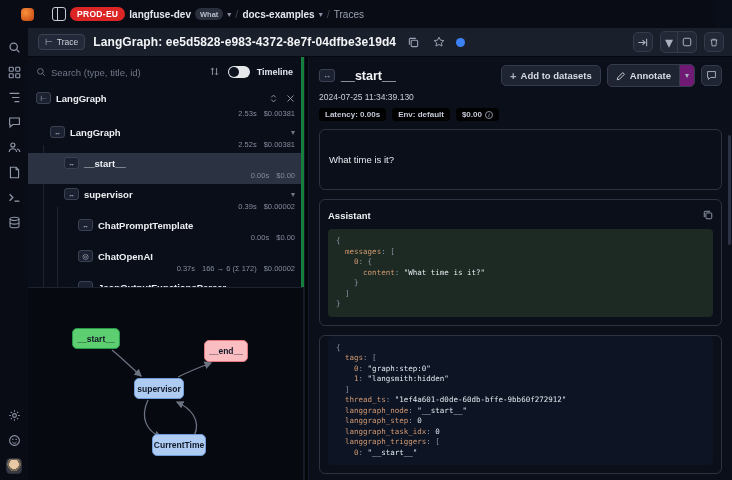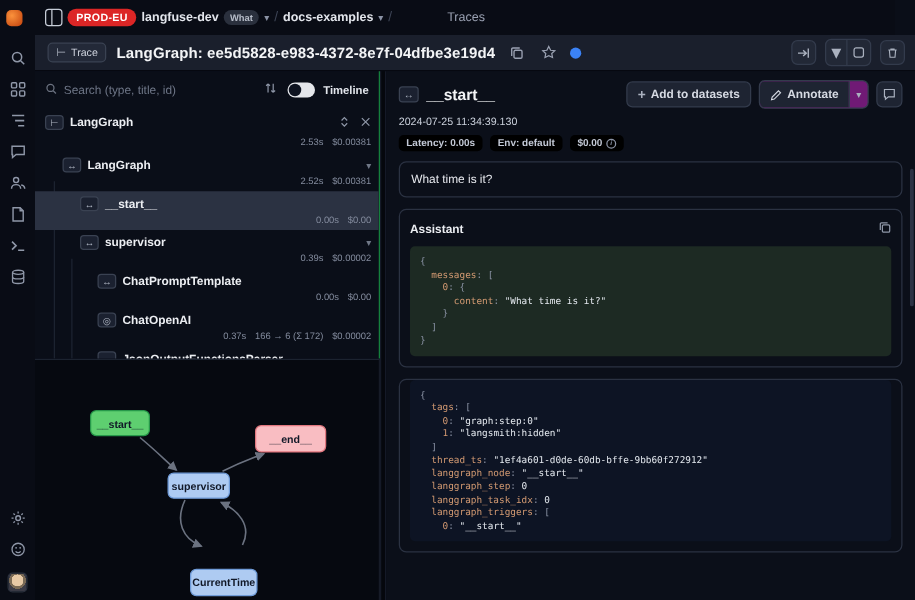--- a/index.html
+++ b/index.html
@@ -1,30 +1,30 @@
 <!DOCTYPE html>
 <html><head>
 <meta charset="utf-8">
 <style>
   * { margin:0; padding:0; box-sizing:border-box; }
   html,body { background:#000; }
   body { font-family:"Liberation Sans", sans-serif; }
   .app { position:relative; width:732px; height:480px; background:#0a0e18; overflow:hidden; color:#e5e7eb; }
 
   
-  .topnav { position:absolute; left:0; top:0; right:16px; height:28px; background:#090c15; display:flex; align-items:center; gap:4px; padding-left:5px; font-size:10px; }
+  .topnav { position:absolute; left:0; top:0; right:16px; height:28px; background:#090c15; display:flex; align-items:center; gap:4px; padding-left:21px; font-size:10px; }
   .logo { width:13px; height:13px; border-radius:4px; background:radial-gradient(circle at 35% 35%, #fb923c, #c2410c); margin-right:14px; }
   .panel-toggle { width:14px; height:14px; border:1.3px solid #c7cdd8; border-radius:3px; position:relative; }
   .panel-toggle::after { content:""; position:absolute; left:4px; top:0; bottom:0; width:1.3px; background:#c7cdd8; }
   .env-badge { background:#dc2626; color:#fff; font-weight:700; font-size:8.5px; padding:2px 7px; border-radius:7px; letter-spacing:.3px; }
   .crumb { color:#e3e6ec; font-weight:600; }
   .crumb-sep { color:#3d4455; font-size:11px; }
   .tag { background:#2a303d; color:#b7bdc9; font-size:7.5px; padding:1.5px 5px; border-radius:6px; font-weight:600; }
   .chev { color:#8b93a5; font-size:8px; }
-  .crumb-muted { color:#9aa1b2;margin-left:40px; }
+  .crumb-muted { color:#9aa1b2; }
 
   
   .tracebar { position:absolute; left:28px; top:28px; right:0; height:29px; background:#1a1f2c; border-bottom:1px solid #060810; display:flex; align-items:center; gap:8px; padding:0 8px 0 10px; }
   .trace-type { display:flex; align-items:center; gap:4px; border:1px solid #3a4252; border-radius:4px; padding:2px 6px; font-size:8.5px; color:#cdd2dc; background:#232938; }
   .trace-type .glyph { font-size:9px; color:#aeb5c2; }
   .trace-title { font-size:12px; font-weight:700; color:#f3f4f6; letter-spacing:.1px; }
   .ibtn { display:flex; align-items:center; justify-content:center; width:18px; height:18px; border-radius:4px; color:#9aa1b2; background:transparent; }
   .ibtn svg { display:block; }
   .pub-dot { width:9px; height:9px; border-radius:50%; background:#3b82f6; }
   .tracebar-right { margin-left:auto; display:flex; align-items:center; gap:7px; }
@@ -33,21 +33,21 @@
   .btn-group .seg { display:flex; align-items:center; justify-content:center; padding:0 4px; height:20px; color:#aab1bf; }
   .btn-group .seg + .seg { border-left:1px solid #333b4c; }
 
   
   .rail { position:absolute; left:0; top:28px; bottom:0; width:28px; background:#090c15; display:flex; flex-direction:column; align-items:center; padding:12px 0 6px; gap:12px; }
   .rail .ric { color:#8f97a8; width:13px; height:13px; }
   .rail .spacer { flex:1; }
   .avatar { width:16px; height:16px; border-radius:4px; background:radial-gradient(circle at 50% 38%, #e7c9a5 0 42%, #7a6a55 43% 60%, #3a3a45 61%); border:1px solid #2a303d; }
 
   
-  .treepanel { position:absolute; left:28px; top:57px; width:276px; height:230px; background:#0a0e18; border-right:1px solid #15803d; overflow:hidden; }
+  .treepanel { position:absolute; left:28px; top:57px; width:276px; height:230px; background:#0a0e18; border-right:3px solid #15803d; overflow:hidden; }
   .searchrow { display:flex; align-items:center; gap:5px; padding:6px 8px 4px; }
   .search-ic { color:#6b7280; }
   .search-input { flex:1; background:transparent; border:none; outline:none; color:#cdd2dc; font-size:9.5px; font-family:"Liberation Sans",sans-serif; }
   .search-input::placeholder { color:#6f7788; }
   .sort-ic { color:#8f97a8; }
   .toggle { width:22px; height:12px; border-radius:6px; background:#e5e7eb; position:relative; margin-left:3px; }
   .toggle .knob { position:absolute; left:1px; top:1px; width:10px; height:10px; border-radius:50%; background:#0e1320; }
   .toggle-label { font-size:9px; color:#e3e6ec; font-weight:600; margin-left:2px; }
 
   .trow { position:relative; padding:4px 6px 4px 0; }
@@ -90,21 +90,21 @@
   .d-badges { margin-top:6px; display:flex; gap:6px; }
   .pill { display:inline-flex; align-items:center; gap:3px; background:#000000; border-radius:4px; padding:2px 6px; font-size:8px; color:#c3c9d6; font-weight:600; }
   .info-i { display:inline-flex; align-items:center; justify-content:center; width:8px; height:8px; border:1px solid #8b93a5; border-radius:50%; font-size:5.5px; color:#8b93a5; font-style:italic; }
   .d-tabs { margin-top:7px; display:flex; align-items:flex-end; border-bottom:1px solid #1f2736; }
   .tab { font-size:10px; padding:0 2px 5px; margin-right:14px; color:#8b93a5; font-weight:600; }
   .tab.active { color:#fff; border-bottom:2px solid #e5e7eb; }
   .fmt-toggle { margin-left:auto; display:flex; align-items:center; border:1px solid #2c3342; background:#151b28; border-radius:5px; padding:1px; margin-bottom:3px; }
   .fmt-seg { font-size:8px; padding:2px 7px; border-radius:4px; color:#858d9e; font-weight:600; }
   .fmt-seg.active { background:#3a4150; color:#eceef2; }
 
-  .input-card { margin-top:8px; border:1px solid #2b3242; border-radius:6px; padding:8px 9px; font-size:9.5px; color:#e8eaef; }
+  .input-card { margin-top:8px; border:1px solid #2b3242; border-radius:6px; padding:24px 9px; font-size:9.5px; color:#e8eaef; }
   .section-card { margin-top:9px; border:1px solid #2b3242; border-radius:6px; }
   .sec-head { display:flex; align-items:center; padding:6px 8px 5px; }
   .sec-title { font-size:9.5px; font-weight:700; color:#eceef2; }
   .sec-copy { margin-left:auto; color:#8f97a8; }
   .code { margin:0 8px 8px; border-radius:4px; padding:7px 8px; font-family:"DejaVu Sans Mono", monospace; font-size:7.5px; line-height:10.5px; white-space:pre; }
   .code-assistant { background:#1d2a23; }
   .code-metadata { background:#0d1424; }
   .tok-k { color:#d39a72; }
   .tok-p { color:#8b93a5; }
   .tok-s { color:#e4e9ef; }
@@ -333,27 +333,27 @@
         </marker>
       </defs>
       <path d="M 84,62 C 96,72 104,80 113,88" fill="none" stroke="#6b7280" stroke-width="1.3" marker-end="url(#arr)"></path>
       <path d="M 150,89 C 162,83 172,79 183,75" fill="none" stroke="#6b7280" stroke-width="1.3" marker-end="url(#arr)"></path>
       <path d="M 120,112 C 112,129 118,143 133,149" fill="none" stroke="#6b7280" stroke-width="1.3" marker-end="url(#arr)"></path>
       <path d="M 166,148 C 174,132 162,120 149,114" fill="none" stroke="#6b7280" stroke-width="1.3" marker-end="url(#arr)"></path>
     </svg>
     <div class="gnode n-green" style="left:44px; top:40px; width:48px; height:21px;">
         <span>__start__</span>
       </div>
-    <div class="gnode n-pink" style="left:176px; top:52px; width:57px; height:22px;">
+    <div class="gnode n-pink" style="left:176px; top:52px; width:44px; height:22px;">
         <span>__end__</span>
       </div>
     <div class="gnode n-blue" style="left:106px; top:90px; width:50px; height:21px;">
         <span>supervisor</span>
       </div>
-    <div class="gnode n-blue" style="left:124px; top:167px; width:54px; height:22px;">
+    <div class="gnode n-blue" style="left:124px; top:146px; width:54px; height:22px;">
         <span>CurrentTime</span>
       </div>
   </div>
 
   <div class="gutter"></div>
 
   <div class="detail">
     <div class="d-header">
       <span class="d-badge">↔</span>
       <span class="d-title">__start__</span>

